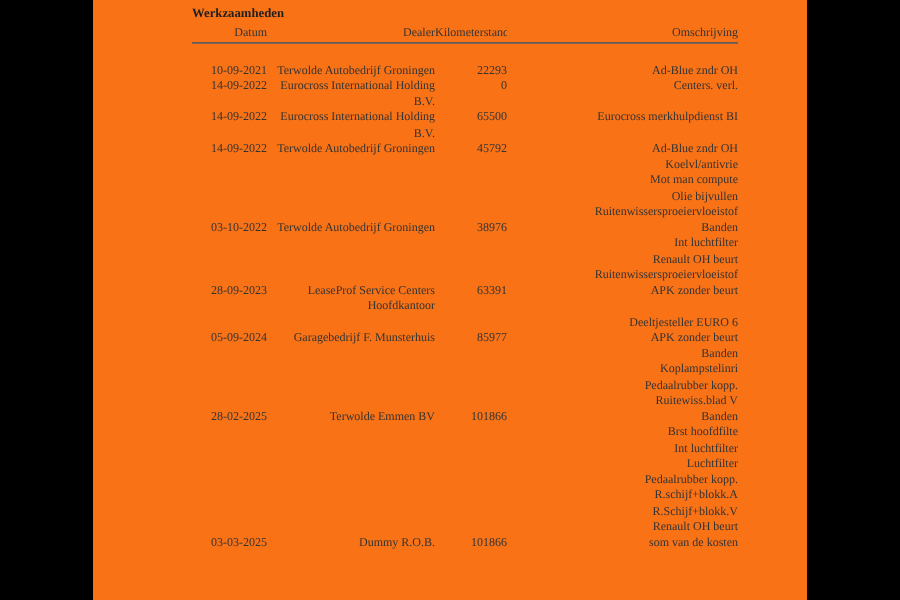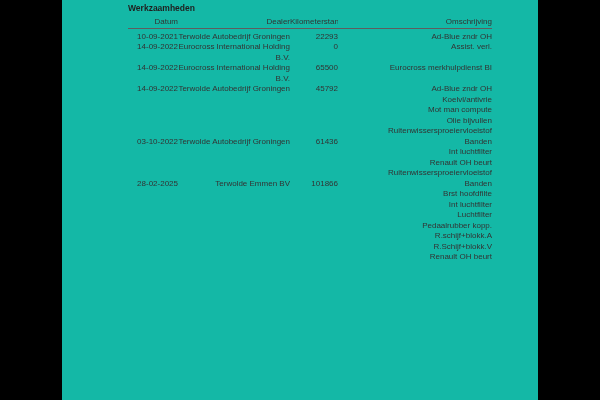--- a/index.html
+++ b/index.html
@@ -5,21 +5,21 @@
   html,body{margin:0;padding:0;background:#000;}
   .stage{
     position:relative;width:600px;height:400px;background:#000000;
     overflow:hidden;font-family:"Liberation Sans",sans-serif;
   }
   .black-bar{position:absolute;top:0;height:400px;background:#000;}
   .black-bar.left{left:0;width:62px;}
   .black-bar.right{left:538px;width:62px;}
   .sheet{
     position:absolute;left:62px;top:0;width:476px;height:400px;
-    background:#14b8a6;color:#333;
+    background:#f97316;color:#333;font-family:Liberation Serif, serif;
   }
   .doc{padding:3px 0 0 66px;}
   .doc-title{
     font-size:8.5px;font-weight:bold;color:#1f1f1f;line-height:11px;
   }
   table.worklog{
     border-collapse:collapse;table-layout:fixed;width:364px;margin-top:3px;
   }
   table.worklog col.c-date{width:50px;}
   table.worklog col.c-dealer{width:112px;}
@@ -27,21 +27,21 @@
   table.worklog col.c-desc{width:154px;}
   table.worklog th,table.worklog td{
     font-size:8px;font-weight:normal;text-align:right;vertical-align:top;
     padding:0;line-height:10.5px;color:#333;overflow:hidden;
   }
   thead th{
     color:#3a3a3a;border-bottom:1.5px solid #5e5e5e;padding-bottom:1px;
   }
   th.km,td.km{text-align:right;}
   th.desc,td.desc{padding-left:6px;}
-  tbody tr:first-child td{padding-top:3px;}
+  tbody tr:first-child td{padding-top:13px;}
   td .desc-line{line-height:10.5px;white-space:nowrap;}
   td.dealer{padding-right:4px;}
 </style>
 </head>
 <body>
 
 <div class="stage">
   <div class="black-bar left"></div>
   <div class="sheet">
     <div class="doc">
@@ -68,21 +68,21 @@
               <td class="km">22293</td>
               <td class="desc">
                 <div class="desc-line">Ad-Blue zndr OH</div>
               </td>
             </tr>
             <tr>
               <td class="date">14-09-2022</td>
               <td class="dealer">Eurocross International Holding B.V.</td>
               <td class="km">0</td>
               <td class="desc">
-                <div class="desc-line">Assist. verl.</div>
+                <div class="desc-line">Centers. verl.</div>
               </td>
             </tr>
             <tr>
               <td class="date">14-09-2022</td>
               <td class="dealer">Eurocross International Holding B.V.</td>
               <td class="km">65500</td>
               <td class="desc">
                 <div class="desc-line">Eurocross merkhulpdienst BI</div>
               </td>
             </tr>
@@ -94,41 +94,71 @@
                 <div class="desc-line">Ad-Blue zndr OH</div>
                 <div class="desc-line">Koelvl/antivrie</div>
                 <div class="desc-line">Mot man compute</div>
                 <div class="desc-line">Olie bijvullen</div>
                 <div class="desc-line">Ruitenwissersproeiervloeistof</div>
               </td>
             </tr>
             <tr>
               <td class="date">03-10-2022</td>
               <td class="dealer">Terwolde Autobedrijf Groningen</td>
-              <td class="km">61436</td>
+              <td class="km">38976</td>
               <td class="desc">
                 <div class="desc-line">Banden</div>
                 <div class="desc-line">Int luchtfilter</div>
                 <div class="desc-line">Renault OH beurt</div>
                 <div class="desc-line">Ruitenwissersproeiervloeistof</div>
+              </td>
+            </tr>
+            <tr>
+              <td class="date">28-09-2023</td>
+              <td class="dealer">LeaseProf Service Centers Hoofdkantoor</td>
+              <td class="km">63391</td>
+              <td class="desc">
+                <div class="desc-line">APK zonder beurt</div>
+                <div class="desc-line">&nbsp;</div>
+                <div class="desc-line">Deeltjesteller EURO 6</div>
+              </td>
+            </tr>
+            <tr>
+              <td class="date">05-09-2024</td>
+              <td class="dealer">Garagebedrijf F. Munsterhuis</td>
+              <td class="km">85977</td>
+              <td class="desc">
+                <div class="desc-line">APK zonder beurt</div>
+                <div class="desc-line">Banden</div>
+                <div class="desc-line">Koplampstelinri</div>
+                <div class="desc-line">Pedaalrubber kopp.</div>
+                <div class="desc-line">Ruitewiss.blad V</div>
               </td>
             </tr>
             <tr>
               <td class="date">28-02-2025</td>
               <td class="dealer">Terwolde Emmen BV</td>
               <td class="km">101866</td>
               <td class="desc">
                 <div class="desc-line">Banden</div>
                 <div class="desc-line">Brst hoofdfilte</div>
                 <div class="desc-line">Int luchtfilter</div>
                 <div class="desc-line">Luchtfilter</div>
                 <div class="desc-line">Pedaalrubber kopp.</div>
                 <div class="desc-line">R.schijf+blokk.A</div>
                 <div class="desc-line">R.Schijf+blokk.V</div>
                 <div class="desc-line">Renault OH beurt</div>
               </td>
             </tr>
+            <tr>
+              <td class="date">03-03-2025</td>
+              <td class="dealer">Dummy R.O.B.</td>
+              <td class="km">101866</td>
+              <td class="desc">
+                <div class="desc-line">som van de kosten</div>
+              </td>
+            </tr>
           </tbody>
       </table>
     </div>
   </div>
   <div class="black-bar right"></div>
 </div>
 
 </body></html>

